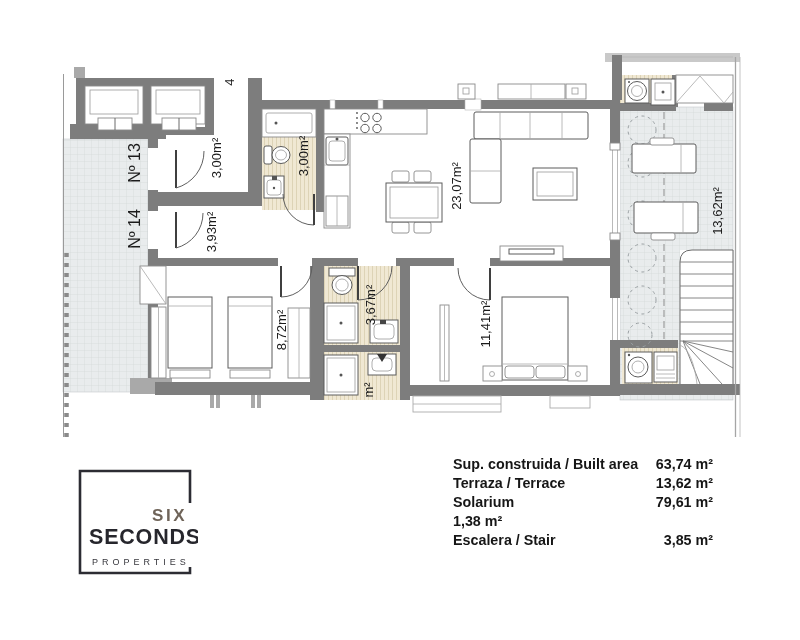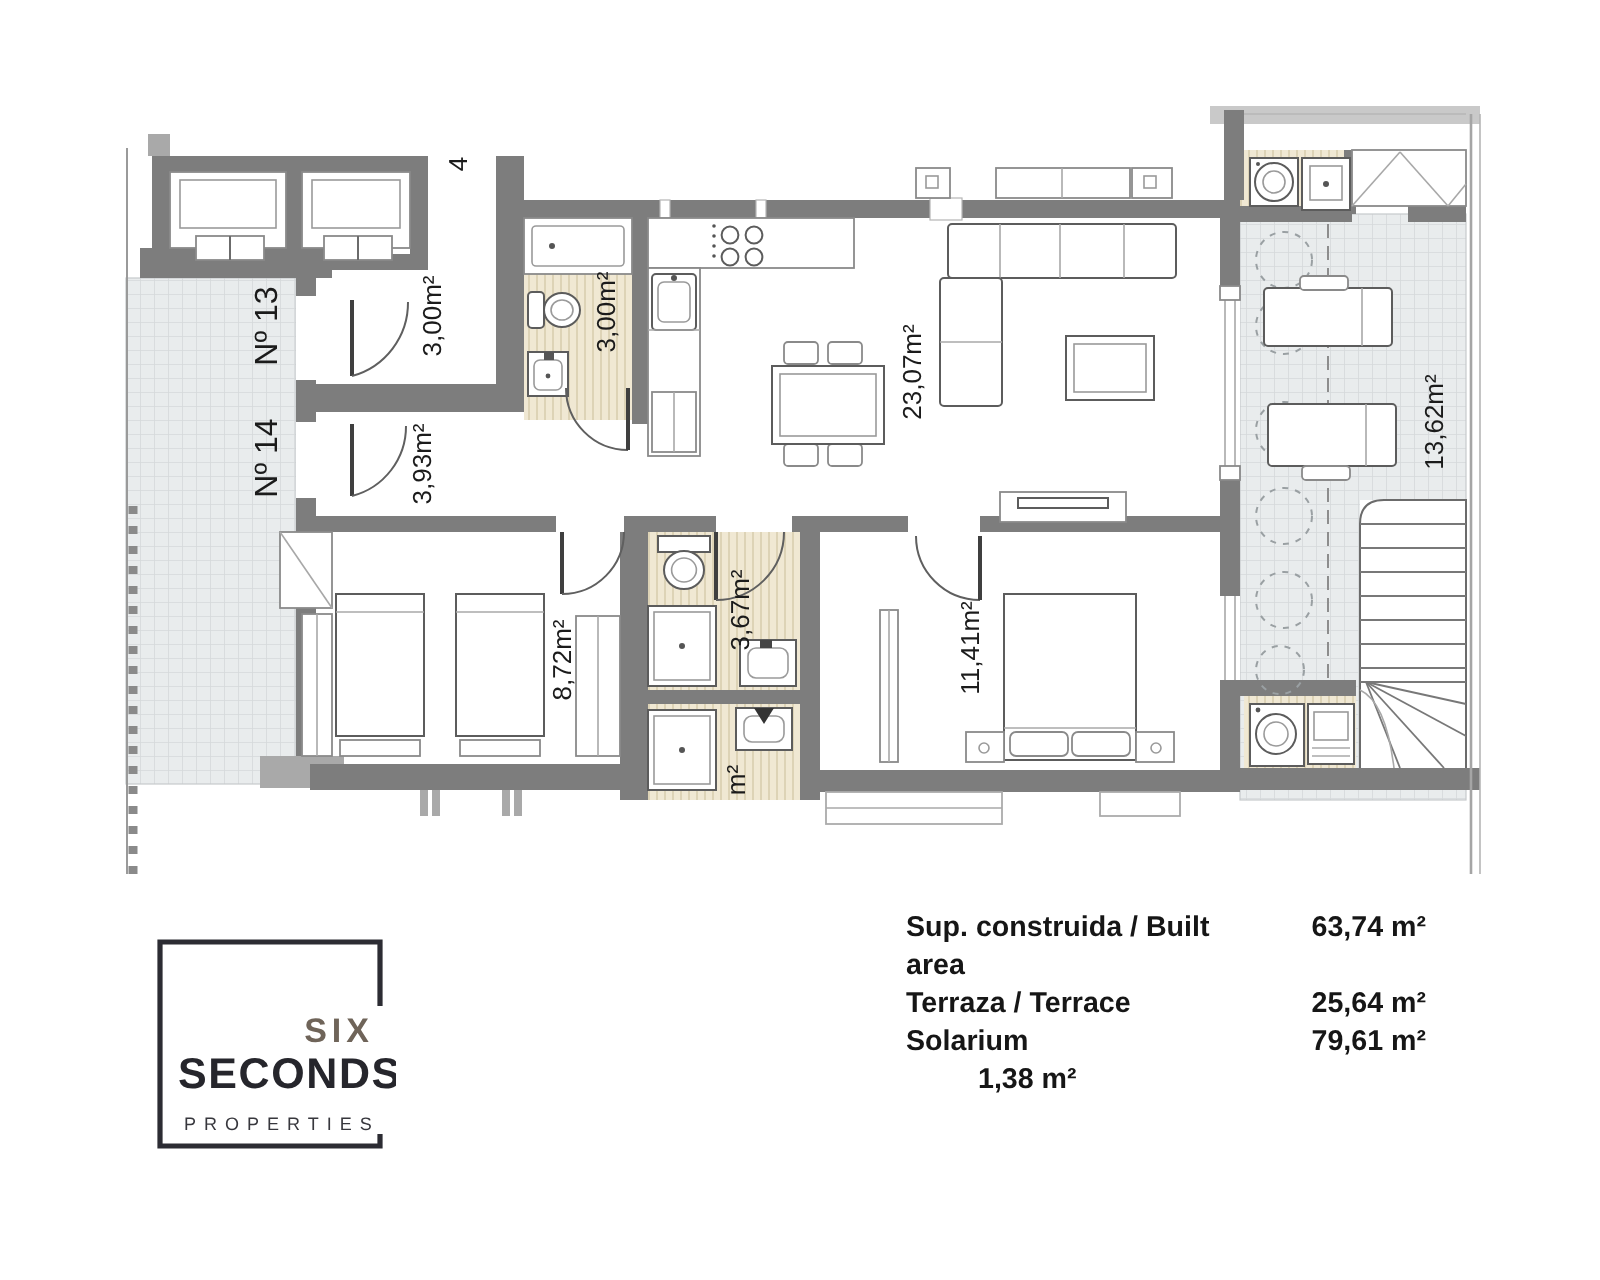--- a/index.html
+++ b/index.html
@@ -17,21 +17,21 @@
   .tn {fill:none;stroke:#a8a8a8;stroke-width:.8;}      
   .door{fill:none;stroke:#5f5f5f;stroke-width:1;}
   .leaf{stroke:#3f3f3f;stroke-width:2;}
   .lbl{font-size:13px;fill:#1b1b1b;}
   .lbl2{font-size:16px;fill:#1b1b1b;}
   .dot{fill:#555;}
   
   .areas{position:absolute;left:453px;top:455px;width:260px;font-size:14.3px;
          line-height:18.9px;color:#161616;font-weight:bold;}
   .areas .row{display:flex;justify-content:space-between;}
-  .areas .val{text-align:center;white-space:nowrap;margin-left:36px;}
+  .areas .val{text-align:center;white-space:nowrap;}
   
   .logo{position:absolute;left:76px;top:464px;}
 </style>
 </head>
 <body>
 
 <div class="canvas">
 
 <svg width="800" height="450" viewBox="0 0 800 450">
   <defs>
@@ -411,29 +411,33 @@
 </svg>
 
 
 <div class="areas">
   <div class="row">
     <span>Sup. construida / Built area</span>
     <span class="val">63,74 m²</span>
   </div>
   <div class="row">
     <span>Terraza / Terrace</span>
-    <span class="val">25,64 m²</span>
+    <span class="val">13,62 m²</span>
   </div>
   <div class="row">
     <span>Solarium</span>
     <span class="val">79,61 m²</span>
   </div>
   <div class="row">
     <span class="val">1,38 m²</span>
   </div>
+  <div class="row">
+    <span>Escalera / Stair</span>
+    <span class="val">3,85 m²</span>
+  </div>
 </div>
 
 
 <svg class="logo" width="122" height="122" viewBox="0 0 122 122">
   <path d="M114 39 V7 H4 V109 H114 V103" fill="none" stroke="#2c2c33" stroke-width="2.6"></path>
   <text x="111" y="57" text-anchor="end" style="font-size:17px;font-weight:bold;letter-spacing:2.5px;fill:#6f6459;">SIX</text>
   <text x="13" y="80" style="font-size:21.5px;font-weight:bold;letter-spacing:0.8px;fill:#26262c;">SECONDS</text>
   <text x="16" y="101" style="font-size:9px;letter-spacing:4px;fill:#37373d;">PROPERTIES</text>
 </svg>
 

